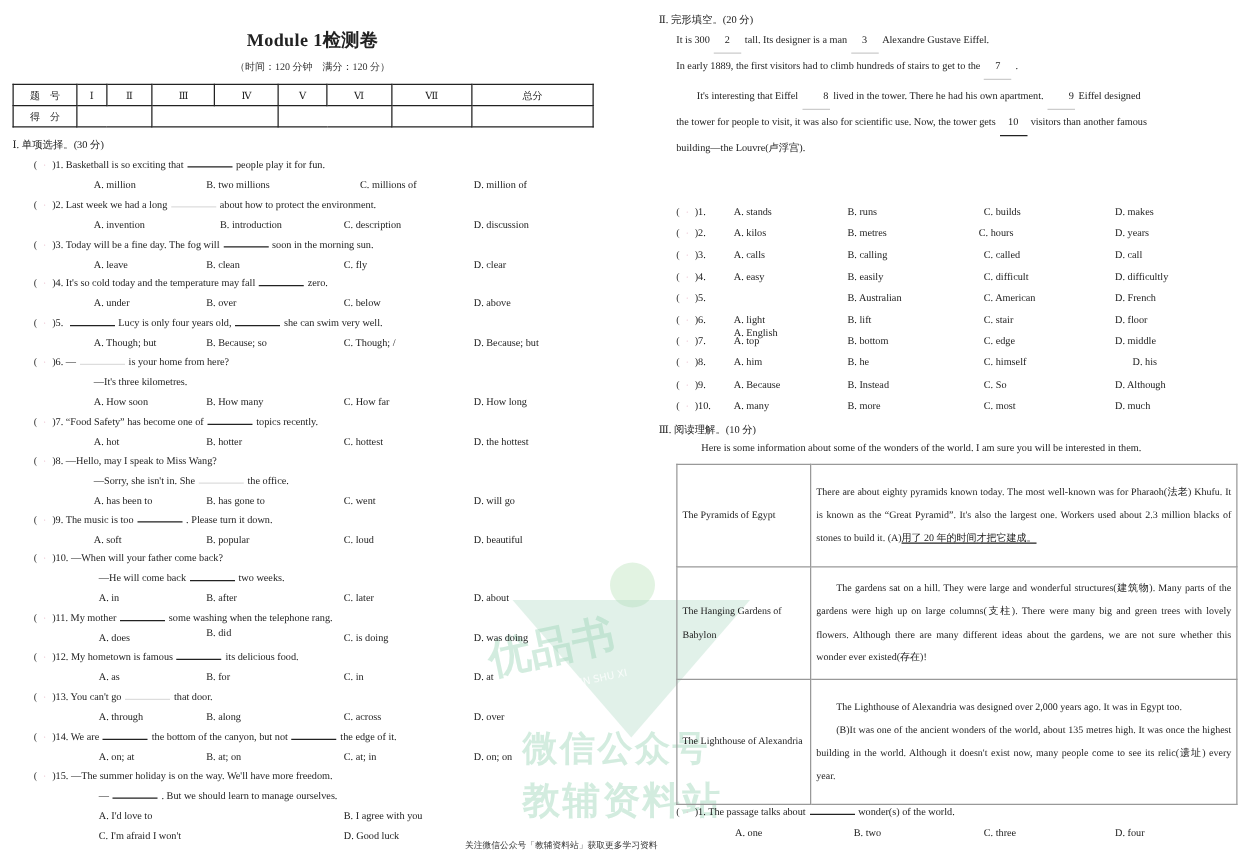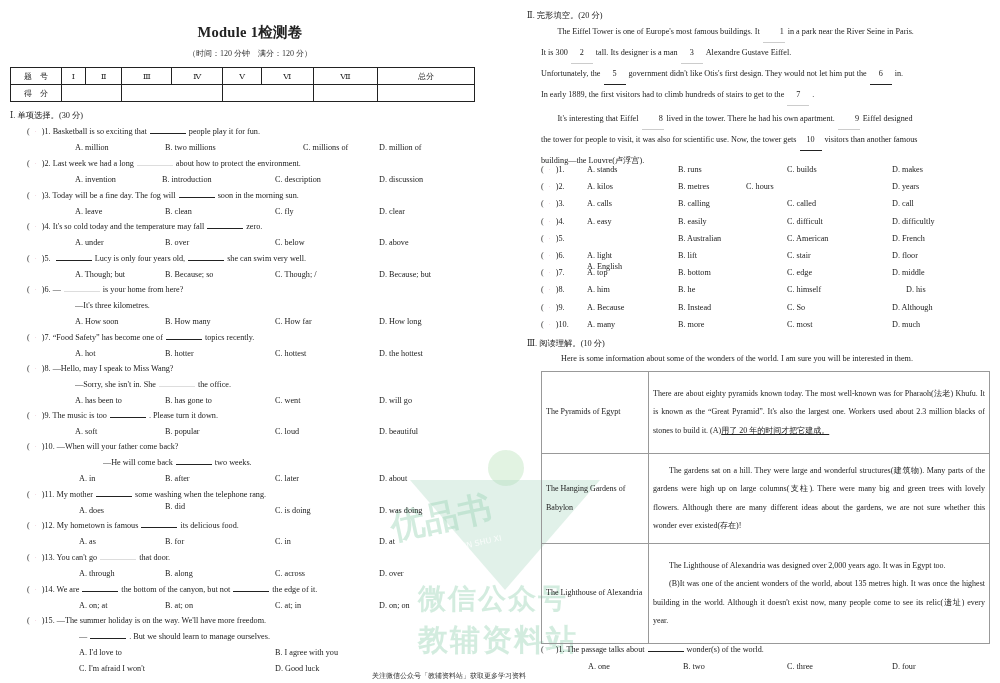--- a/index.html
+++ b/index.html
@@ -76,25 +76,25 @@
   </tr>
 </tbody>
   </table>
 
 <div class="abs sec-head" style="left:10px; top:110px;">Ⅰ. 单项选择。(30 分)</div>
 
 <div id="sec1">
     <div class="abs q" style="left:27px; top:127px;"><span class="paren">(<span class="ans-mark">·</span></span><span>)1.</span> <span>Basketball is so exciting that</span><span class="blank"></span><span>people play it for fun.</span></div>
     <div class="opt" style="left:75px; top:143px;">A. million</div>
     <div class="opt" style="left:165px; top:143px;">B. two millions</div>
-    <div class="opt" style="left:290px; top:143px;padding-left:13px;">C. millions of</div>
+    <div class="opt" style="left:275px; top:143px;padding-left:13px;">C. millions of</div>
     <div class="opt" style="left:379px; top:143px;">D. million of</div>
     <div class="abs q" style="left:27px; top:159px;"><span class="paren">(<span class="ans-mark">·</span></span><span>)2.</span> <span>Last week we had a long</span><span class="blank faint"></span><span>about how to protect the environment.</span></div>
     <div class="opt" style="left:75px; top:175px;">A. invention</div>
-    <div class="opt" style="left:162px; top:175px;">B. introduction</div>
+    <div class="opt" style="left:176px; top:175px;">B. introduction</div>
     <div class="opt" style="left:275px; top:175px;">C. description</div>
     <div class="opt" style="left:379px; top:175px;">D. discussion</div>
     <div class="abs q" style="left:27px; top:191px;"><span class="paren">(<span class="ans-mark">·</span></span><span>)3.</span> <span>Today will be a fine day. The fog will</span><span class="blank"></span><span>soon in the morning sun.</span></div>
     <div class="opt" style="left:75px; top:207px;">A. leave</div>
     <div class="opt" style="left:165px; top:207px;">B. clean</div>
     <div class="opt" style="left:275px; top:207px;">C. fly</div>
     <div class="opt" style="left:379px; top:207px;">D. clear</div>
     <div class="abs q" style="left:27px; top:222px;"><span class="paren">(<span class="ans-mark">·</span></span><span>)4.</span> <span>It's so cold today and the temperature may fall</span><span class="blank"></span><span>zero.</span></div>
     <div class="opt" style="left:75px; top:238px;">A. under</div>
     <div class="opt" style="left:165px; top:238px;">B. over</div>
@@ -121,21 +121,21 @@
     <div class="opt" style="left:75px; top:396px;">A. has been to</div>
     <div class="opt" style="left:165px; top:396px;">B. has gone to</div>
     <div class="opt" style="left:275px; top:396px;">C. went</div>
     <div class="opt" style="left:379px; top:396px;">D. will go</div>
     <div class="abs q" style="left:27px; top:411px;"><span class="paren">(<span class="ans-mark">·</span></span><span>)9.</span> <span>The music is too</span><span class="blank"></span><span>. Please turn it down.</span></div>
     <div class="opt" style="left:75px; top:427px;">A. soft</div>
     <div class="opt" style="left:165px; top:427px;">B. popular</div>
     <div class="opt" style="left:275px; top:427px;">C. loud</div>
     <div class="opt" style="left:379px; top:427px;">D. beautiful</div>
     <div class="abs q" style="left:27px; top:442px;"><span class="paren">(<span class="ans-mark">·</span></span><span>)10.</span> <span>—When will your father come back?</span></div>
-    <div class="abs q" style="left:79px; top:458px;margin-left:24px;"><span>—He will come back</span><span class="blank"></span><span>two weeks.</span></div>
+    <div class="abs q" style="left:79px; top:458px;"><span>—He will come back</span><span class="blank"></span><span>two weeks.</span></div>
     <div class="opt" style="left:79px; top:474px;">A. in</div>
     <div class="opt" style="left:165px; top:474px;">B. after</div>
     <div class="opt" style="left:275px; top:474px;">C. later</div>
     <div class="opt" style="left:379px; top:474px;">D. about</div>
     <div class="abs q" style="left:27px; top:490px;"><span class="paren">(<span class="ans-mark">·</span></span><span>)11.</span> <span>My mother</span><span class="blank"></span><span>some washing when the telephone rang.</span></div>
     <div class="opt" style="left:79px; top:506px;">A. does</div>
     <div class="opt" style="left:165px; top:502px;">B. did</div>
     <div class="opt" style="left:275px; top:506px;">C. is doing</div>
     <div class="opt" style="left:379px; top:506px;">D. was doing</div>
     <div class="abs q" style="left:27px; top:521px;"><span class="paren">(<span class="ans-mark">·</span></span><span>)12.</span> <span>My hometown is famous</span><span class="blank"></span><span>its delicious food.</span></div>
@@ -157,28 +157,22 @@
     <div class="abs q" style="left:79px; top:632px;"><span>—</span><span class="blank"></span><span>. But we should learn to manage ourselves.</span></div>
     <div class="opt" style="left:79px; top:648px;">A. I'd love to</div>
     <div class="opt" style="left:275px; top:648px;">B. I agree with you</div>
     <div class="opt" style="left:79px; top:664px;">C. I'm afraid I won't</div>
     <div class="opt" style="left:275px; top:664px;">D. Good luck</div>
   </div>
 
 <div class="abs sec-head" style="left:527px; top:10px;">Ⅱ. 完形填空。(20 分)</div>
 
 <div class="abs para" style="left:541px; top:22px; width:449px;">
-  <div class="indent">
-    <span>The Eiffel Tower is one of Europe's most famous buildings. It</span><span class="ublank faint">1</span><span>in a park near the River Seine in Paris.</span>
-  </div>
   <div>
     <span>It is 300</span><span class="ublank faint">2</span><span>tall. Its designer is a man</span><span class="ublank faint">3</span><span>Alexandre Gustave Eiffel.</span>
-  </div>
-  <div>
-    <span>Unfortunately, the</span><span class="ublank">5</span><span>government didn't like Otis's first design. They would not let him put the</span><span class="ublank">6</span><span>in.</span>
   </div>
   <div>
     <span>In early 1889, the first visitors had to climb hundreds of stairs to get to the</span><span class="ublank faint">7</span><span>.</span>
   </div>
   <div class="indent" style="margin-top:3px;">
     <span>It's interesting that Eiffel</span><span class="ublank faint">8</span><span>lived in the tower. There he had his own apartment.</span><span class="ublank faint">9</span><span>Eiffel designed</span>
   </div>
   <div>
     <span>the tower for people to visit, it was also for scientific use. Now, the tower gets</span><span class="ublank">10</span><span>visitors than another famous</span>
   </div>
@@ -189,21 +183,21 @@
 
 <div id="sec2">
     <div class="abs q" style="left:541px; top:165px;"><span class="paren">(<span class="ans-mark">·</span></span><span>)1.</span></div>
     <div class="opt" style="left:587px; top:165px;">A. stands</div>
     <div class="opt" style="left:678px; top:165px;">B. runs</div>
     <div class="opt" style="left:787px; top:165px;">C. builds</div>
     <div class="opt" style="left:892px; top:165px;">D. makes</div>
     <div class="abs q" style="left:541px; top:182.2px;"><span class="paren">(<span class="ans-mark">·</span></span><span>)2.</span></div>
     <div class="opt" style="left:587px; top:182.2px;">A. kilos</div>
     <div class="opt" style="left:678px; top:182.2px;">B. metres</div>
-    <div class="opt" style="left:746px; top:182.2px;">C. hours</div>
+    <div class="opt" style="left:783px; top:182.2px;">C. hours</div>
     <div class="opt" style="left:892px; top:182.2px;">D. years</div>
     <div class="abs q" style="left:541px; top:199.4px;"><span class="paren">(<span class="ans-mark">·</span></span><span>)3.</span></div>
     <div class="opt" style="left:587px; top:199.4px;">A. calls</div>
     <div class="opt" style="left:678px; top:199.4px;">B. calling</div>
     <div class="opt" style="left:787px; top:199.4px;">C. called</div>
     <div class="opt" style="left:892px; top:199.4px;">D. call</div>
     <div class="abs q" style="left:541px; top:216.6px;"><span class="paren">(<span class="ans-mark">·</span></span><span>)4.</span></div>
     <div class="opt" style="left:587px; top:216.6px;">A. easy</div>
     <div class="opt" style="left:678px; top:216.6px;">B. easily</div>
     <div class="opt" style="left:787px; top:216.6px;">C. difficult</div>

